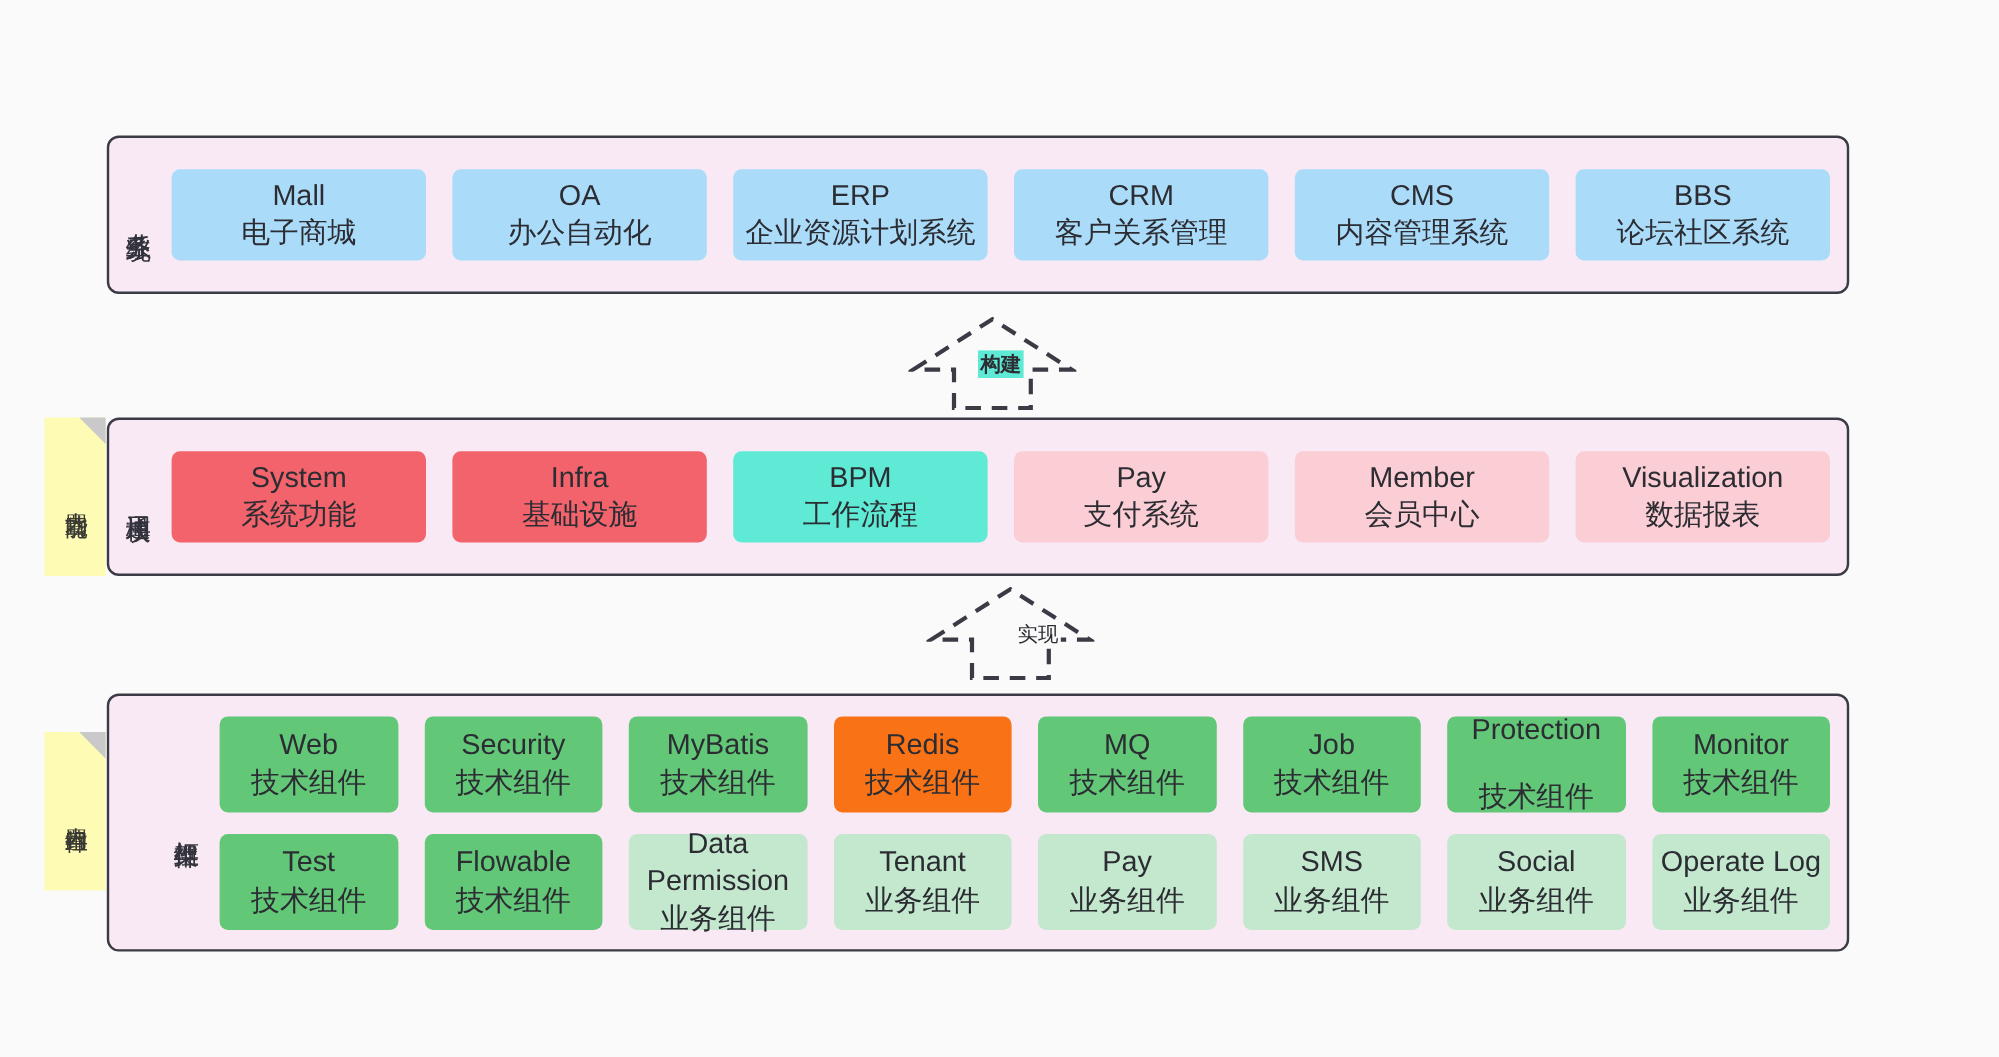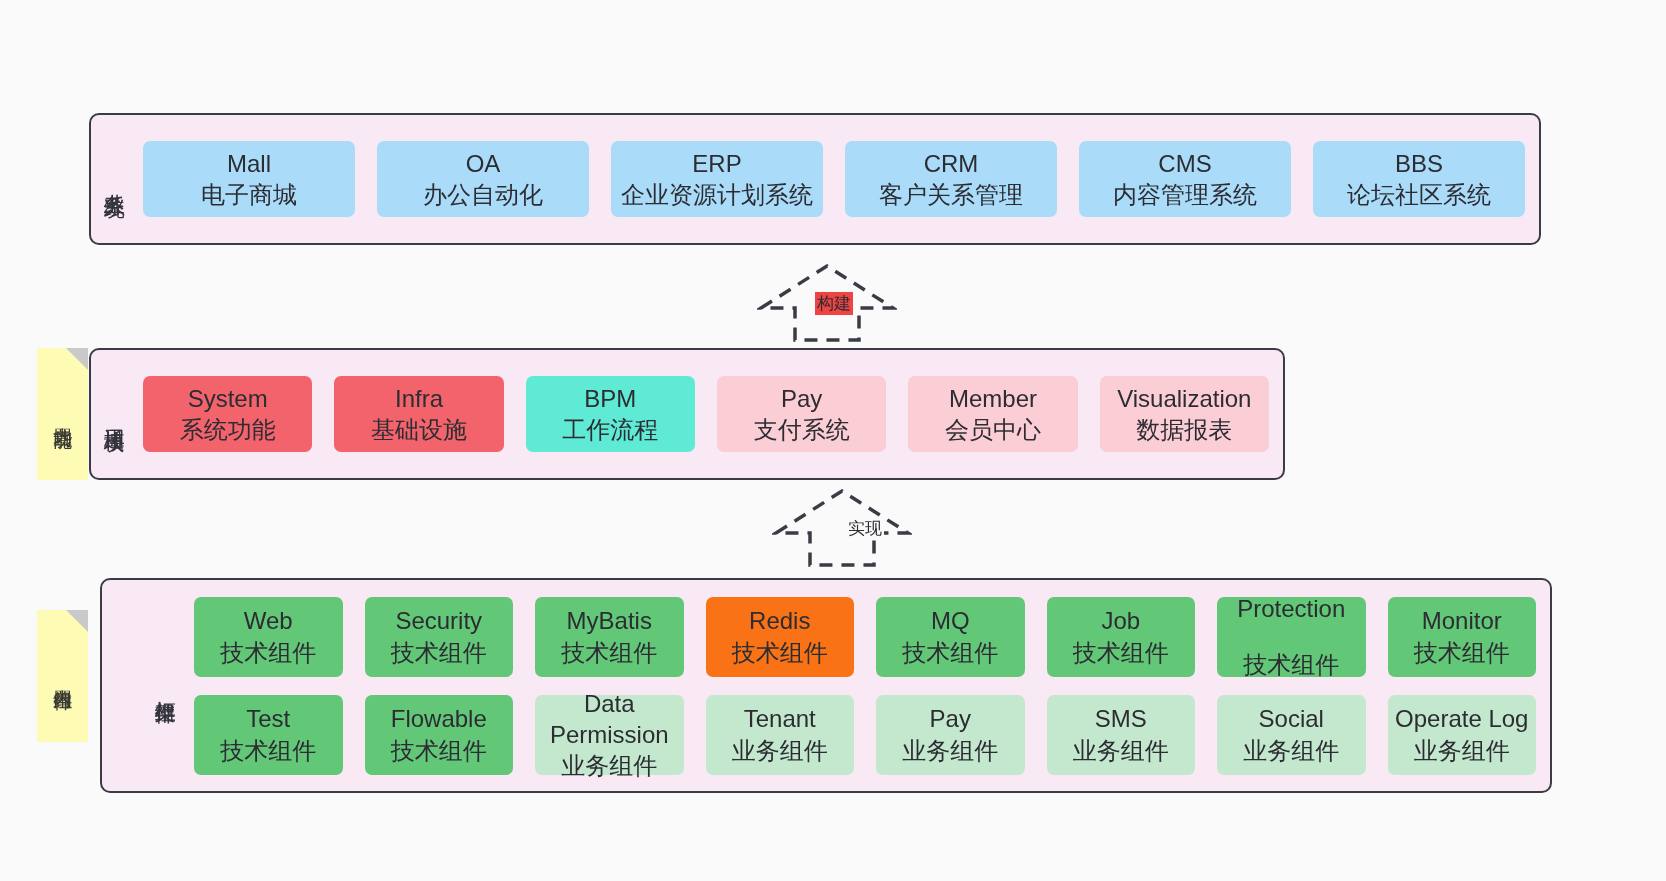--- a/index.html
+++ b/index.html
@@ -82,24 +82,24 @@
     padding: 4px 6px;
   }
   .card .ttl { white-space: nowrap; }
   .card .sub { white-space: nowrap; }
   .card.wrap .ttl { white-space: normal; }
 
   
   #layer-business { left: 89px;  top: 113px; width: 1452px; height: 132px; }
   #layer-business .card-row { height: 76px; }
 
-  #layer-common   { left: 89px;  top: 348px; width: 1196px; height: 132px; }
+  #layer-common   { left: 89px;  top: 348px; width: 1452px; height: 132px; }
   #layer-common .card-row { height: 76px; }
 
-  #layer-framework{ left: 100px;  top: 578px; width: 1452px; height: 215px; padding-left: 40px; }
+  #layer-framework{ left: 89px;  top: 578px; width: 1452px; height: 215px; padding-left: 40px; }
   #layer-framework .card-row { height: 80px; }
 
   
   .sticky {
     position: absolute;
     width: 51px;
     background: #fdfbb4;
     box-sizing: border-box;
     display: flex;
     align-items: center;
@@ -176,21 +176,21 @@
           <span class="sub">论坛社区系统</span>
         </div>
       </div>
     </div>
   </div>
 
   <div class="arrow-wrap" id="arrow-build">
     <svg width="140" height="80" viewBox="0 0 140 80">
       <path d="M 4 46 L 70 4 L 136 46 L 102 46 L 102 78 L 38 78 L 38 46 Z" fill="none" stroke="#3b3b46" stroke-width="3.5" stroke-dasharray="13 9" stroke-linecap="butt" stroke-linejoin="miter"></path>
     </svg>
-    <span class="arrow-label" style="background: #ef4444;">构建</span>
+    <span class="arrow-label" style="background: #5eead4; font-weight: bold;">构建</span>
   </div>
 
   <div class="sticky" id="sticky-common" style="background: rgb(253, 251, 180);">
     <span>内置功能</span>
   </div>
 
   <div class="layer" id="layer-common" style="background: rgb(249, 233, 244); border-color: rgb(59, 59, 70);">
     <div class="layer-label">通用模块</div>
     <div class="cards">
       <div class="card-row">

